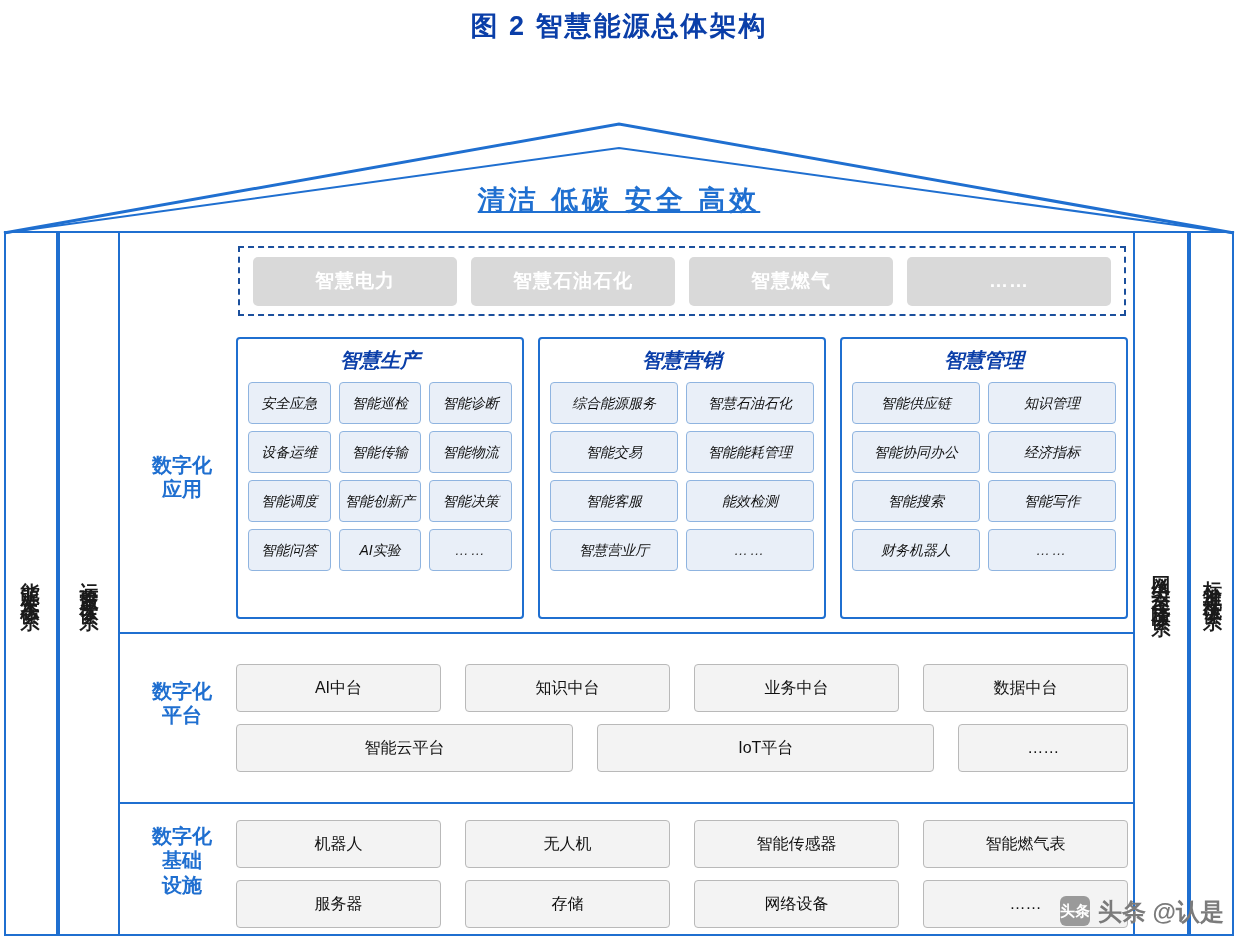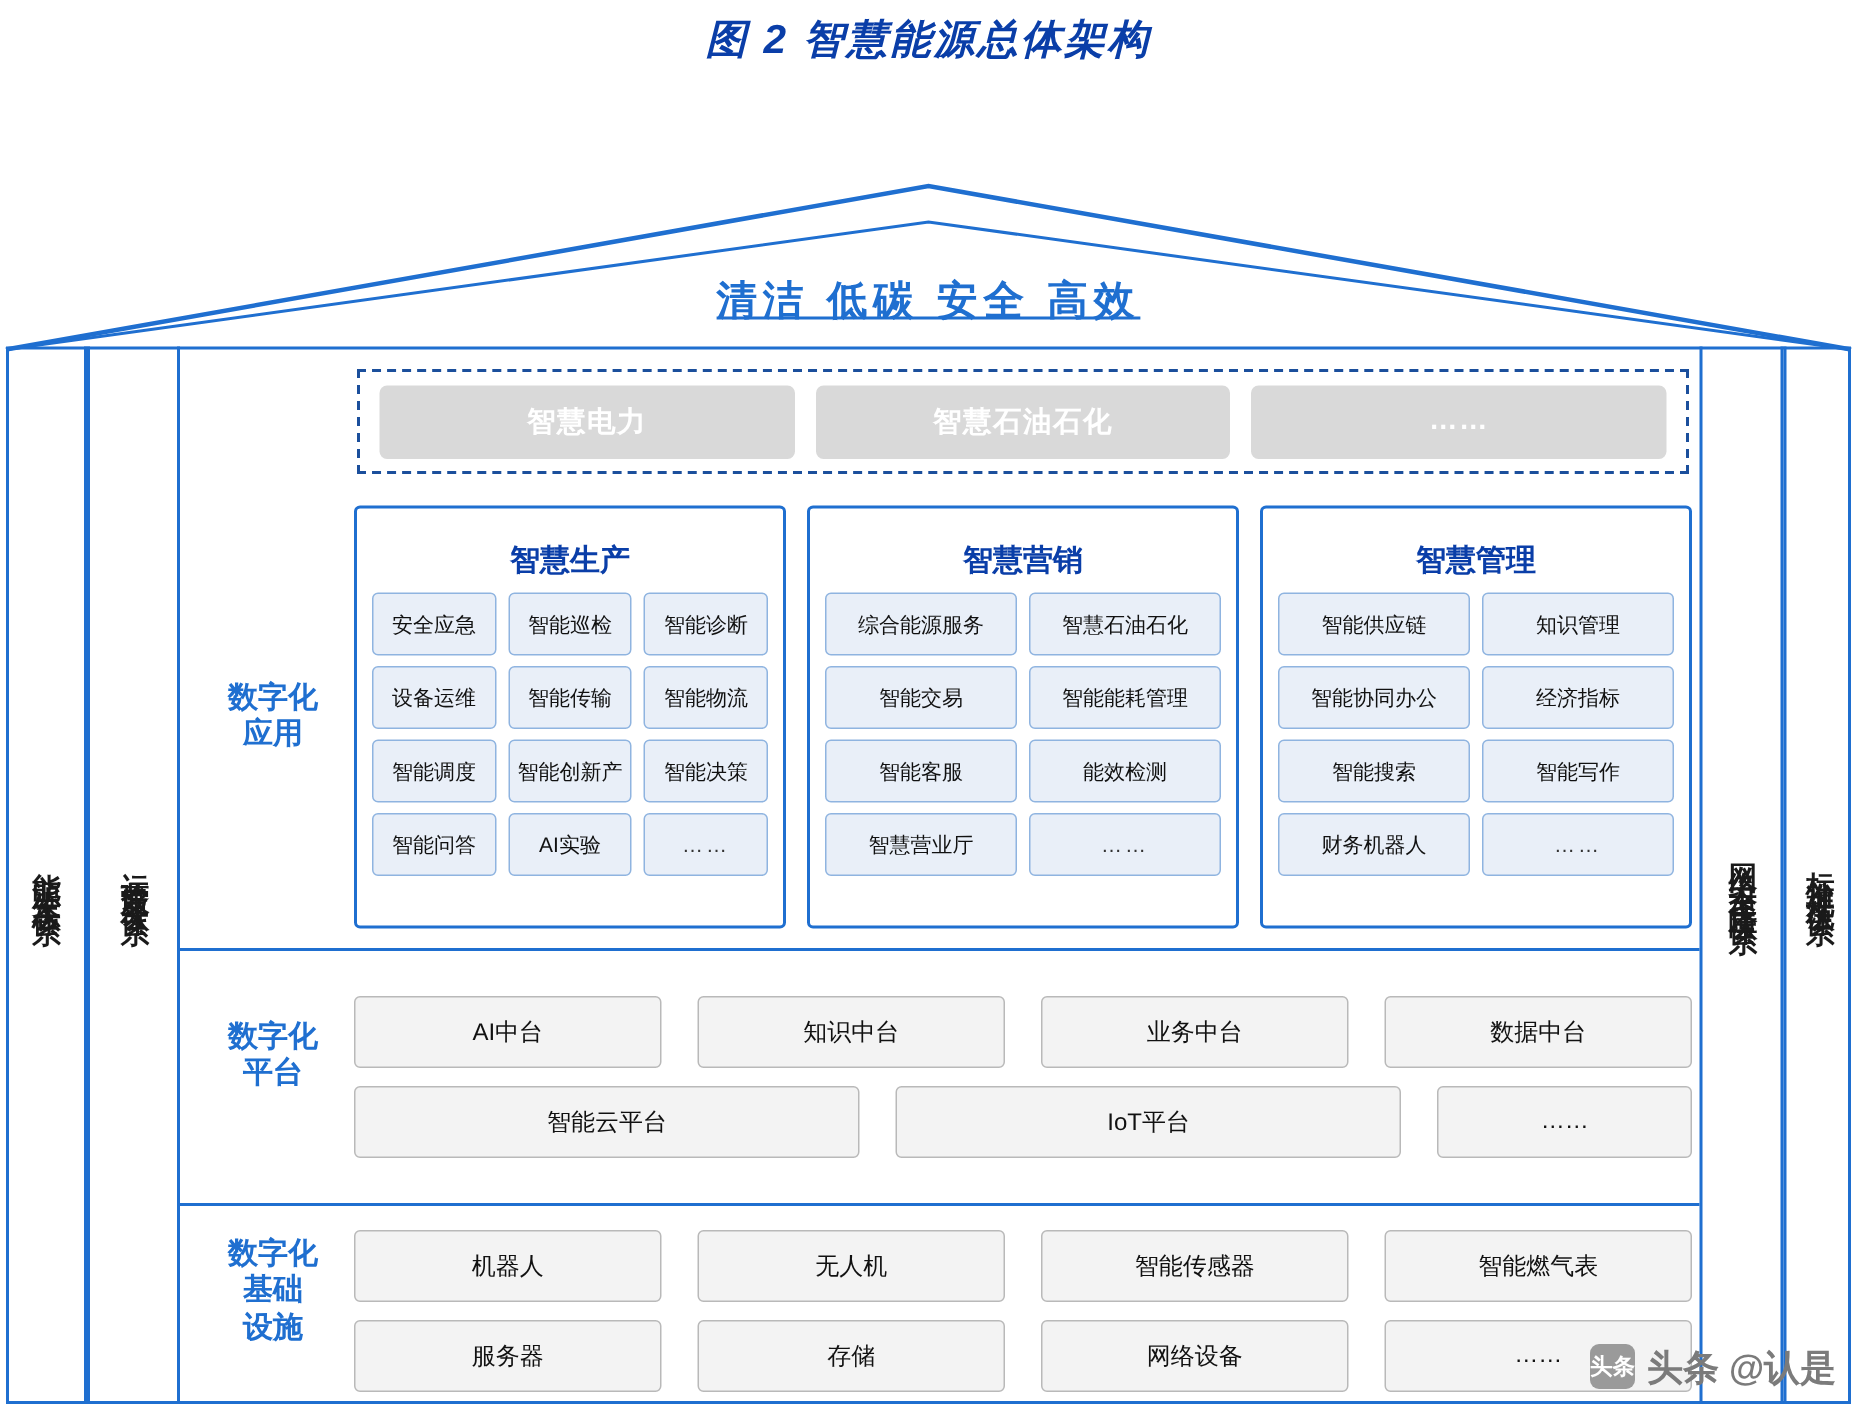--- a/index.html
+++ b/index.html
@@ -18,21 +18,20 @@
   .title {
     position: absolute;
     top: 8px;
     left: 0;
     width: 100%;
     text-align: center;
     font-size: 27px;
     font-weight: bold;
     color: #0a3ea8;
     letter-spacing: 2px;
-    font-style: italic;
   }
   
   .roof {
     position: absolute;
     left: 0;
     top: 120px;
     width: 1238px;
     height: 115px;
   }
   .roof svg { display: block; }
@@ -156,22 +155,23 @@
     width: 892px;
     height: 282px;
     display: flex;
     justify-content: space-between;
   }
   .group {
     width: 288px;
     border: 2px solid #1f6fd0;
     border-radius: 4px;
     box-sizing: border-box;
-    padding: 19px 10px 10px 10px;
+    padding: 6px 10px 10px 10px;
     background: #fff;
+    font-style: italic;
   }
   .group-title {
     text-align: center;
     font-size: 20px;
     font-weight: bold;
     color: #0a3ea8;
     margin: 2px 0 8px 0;
   }
   .grid {
     display: grid;
@@ -266,20 +266,21 @@
 
 <div class="center">
 
   <div class="band" id="band-app">
     <div class="band-label" id="label-app">数字化
 应用</div>
 
     <div class="industries">
       <div class="ind-chip">智慧电力</div>
       <div class="ind-chip">智慧石油石化</div>
+      <div class="ind-chip">智慧燃气</div>
       <div class="ind-chip">……</div>
     </div>
 
     <div class="groups">
 
       <div class="group">
         <div class="group-title">智慧生产</div>
         <div class="grid three">
           <div class="cell">安全应急</div>
           <div class="cell">智能巡检</div>

